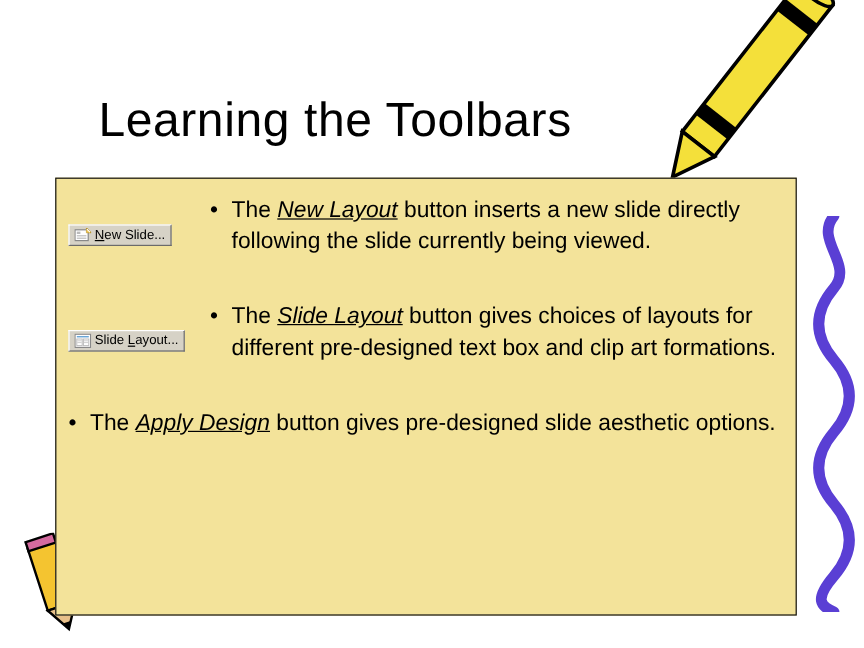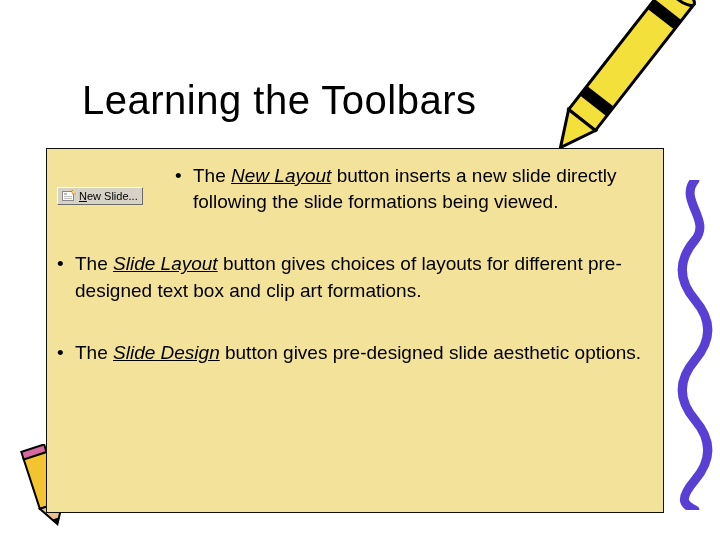--- a/index.html
+++ b/index.html
@@ -156,32 +156,47 @@
             <rect x="2" y="8" width="8" height="1" fill="#bbb"></rect>
             <polygon points="10,0 14,4 10,4" fill="#f5c84c" stroke="#b8932a" stroke-width="0.5"></polygon>
             <line x1="10" y1="0" x2="14" y2="4" stroke="#b8932a"></line>
             <line x1="10.5" y1="1" x2="13" y2="3.5" stroke="#fff"></line>
           </svg>
           <span><span></span><span class="underline-char">N</span><span>ew Slide...</span></span>
         </span>
       </div>
       <div class="desc">
         <span class="bullet">•</span>
-        <span>The </span><span class="em-term">New Layout</span><span> button inserts a new slide directly following the slide formations being viewed.</span>
+        <span>The </span><span class="em-term">New Layout</span><span> button inserts a new slide directly following the slide currently being viewed.</span>
+      </div>
+    </div>
+
+    <div class="row">
+      <div class="btn-img">
+        <span class="btn-box">
+          <svg width="14" height="12" viewBox="0 0 14 12">
+            <rect x="0.5" y="0.5" width="13" height="11" fill="#fff" stroke="#888"></rect>
+            <rect x="2" y="2" width="10" height="1.2" fill="#6aa6d6"></rect>
+            <rect x="2" y="4.5" width="4.5" height="5.5" fill="none" stroke="#bbb" stroke-width="0.8"></rect>
+            <rect x="7.5" y="4.5" width="4.5" height="5.5" fill="none" stroke="#bbb" stroke-width="0.8"></rect>
+            <line x1="2.5" y1="6" x2="6" y2="6" stroke="#bbb" stroke-width="0.6"></line>
+            <line x1="2.5" y1="7.5" x2="6" y2="7.5" stroke="#bbb" stroke-width="0.6"></line>
+            <line x1="8" y1="6" x2="11.5" y2="6" stroke="#bbb" stroke-width="0.6"></line>
+            <line x1="8" y1="7.5" x2="11.5" y2="7.5" stroke="#bbb" stroke-width="0.6"></line>
+          </svg>
+          <span><span>Slide </span><span class="underline-char">L</span><span>ayout...</span></span>
+        </span>
+      </div>
+      <div class="desc">
+        <span class="bullet">•</span>
+        <span>The </span><span class="em-term">Slide Layout</span><span> button gives choices of layouts for different pre-designed text box and clip art formations.</span>
       </div>
     </div>
 
     <div class="row">
       <div class="desc">
         <span class="bullet">•</span>
-        <span>The </span><span class="em-term">Slide Layout</span><span> button gives choices of layouts for different pre-designed text box and clip art formations.</span>
-      </div>
-    </div>
-
-    <div class="row">
-      <div class="desc">
-        <span class="bullet">•</span>
-        <span>The </span><span class="em-term">Slide Design</span><span> button gives pre-designed slide aesthetic options.</span>
+        <span>The </span><span class="em-term">Apply Design</span><span> button gives pre-designed slide aesthetic options.</span>
       </div>
     </div>
 
   </div>
 </div>
 
 </body></html>

